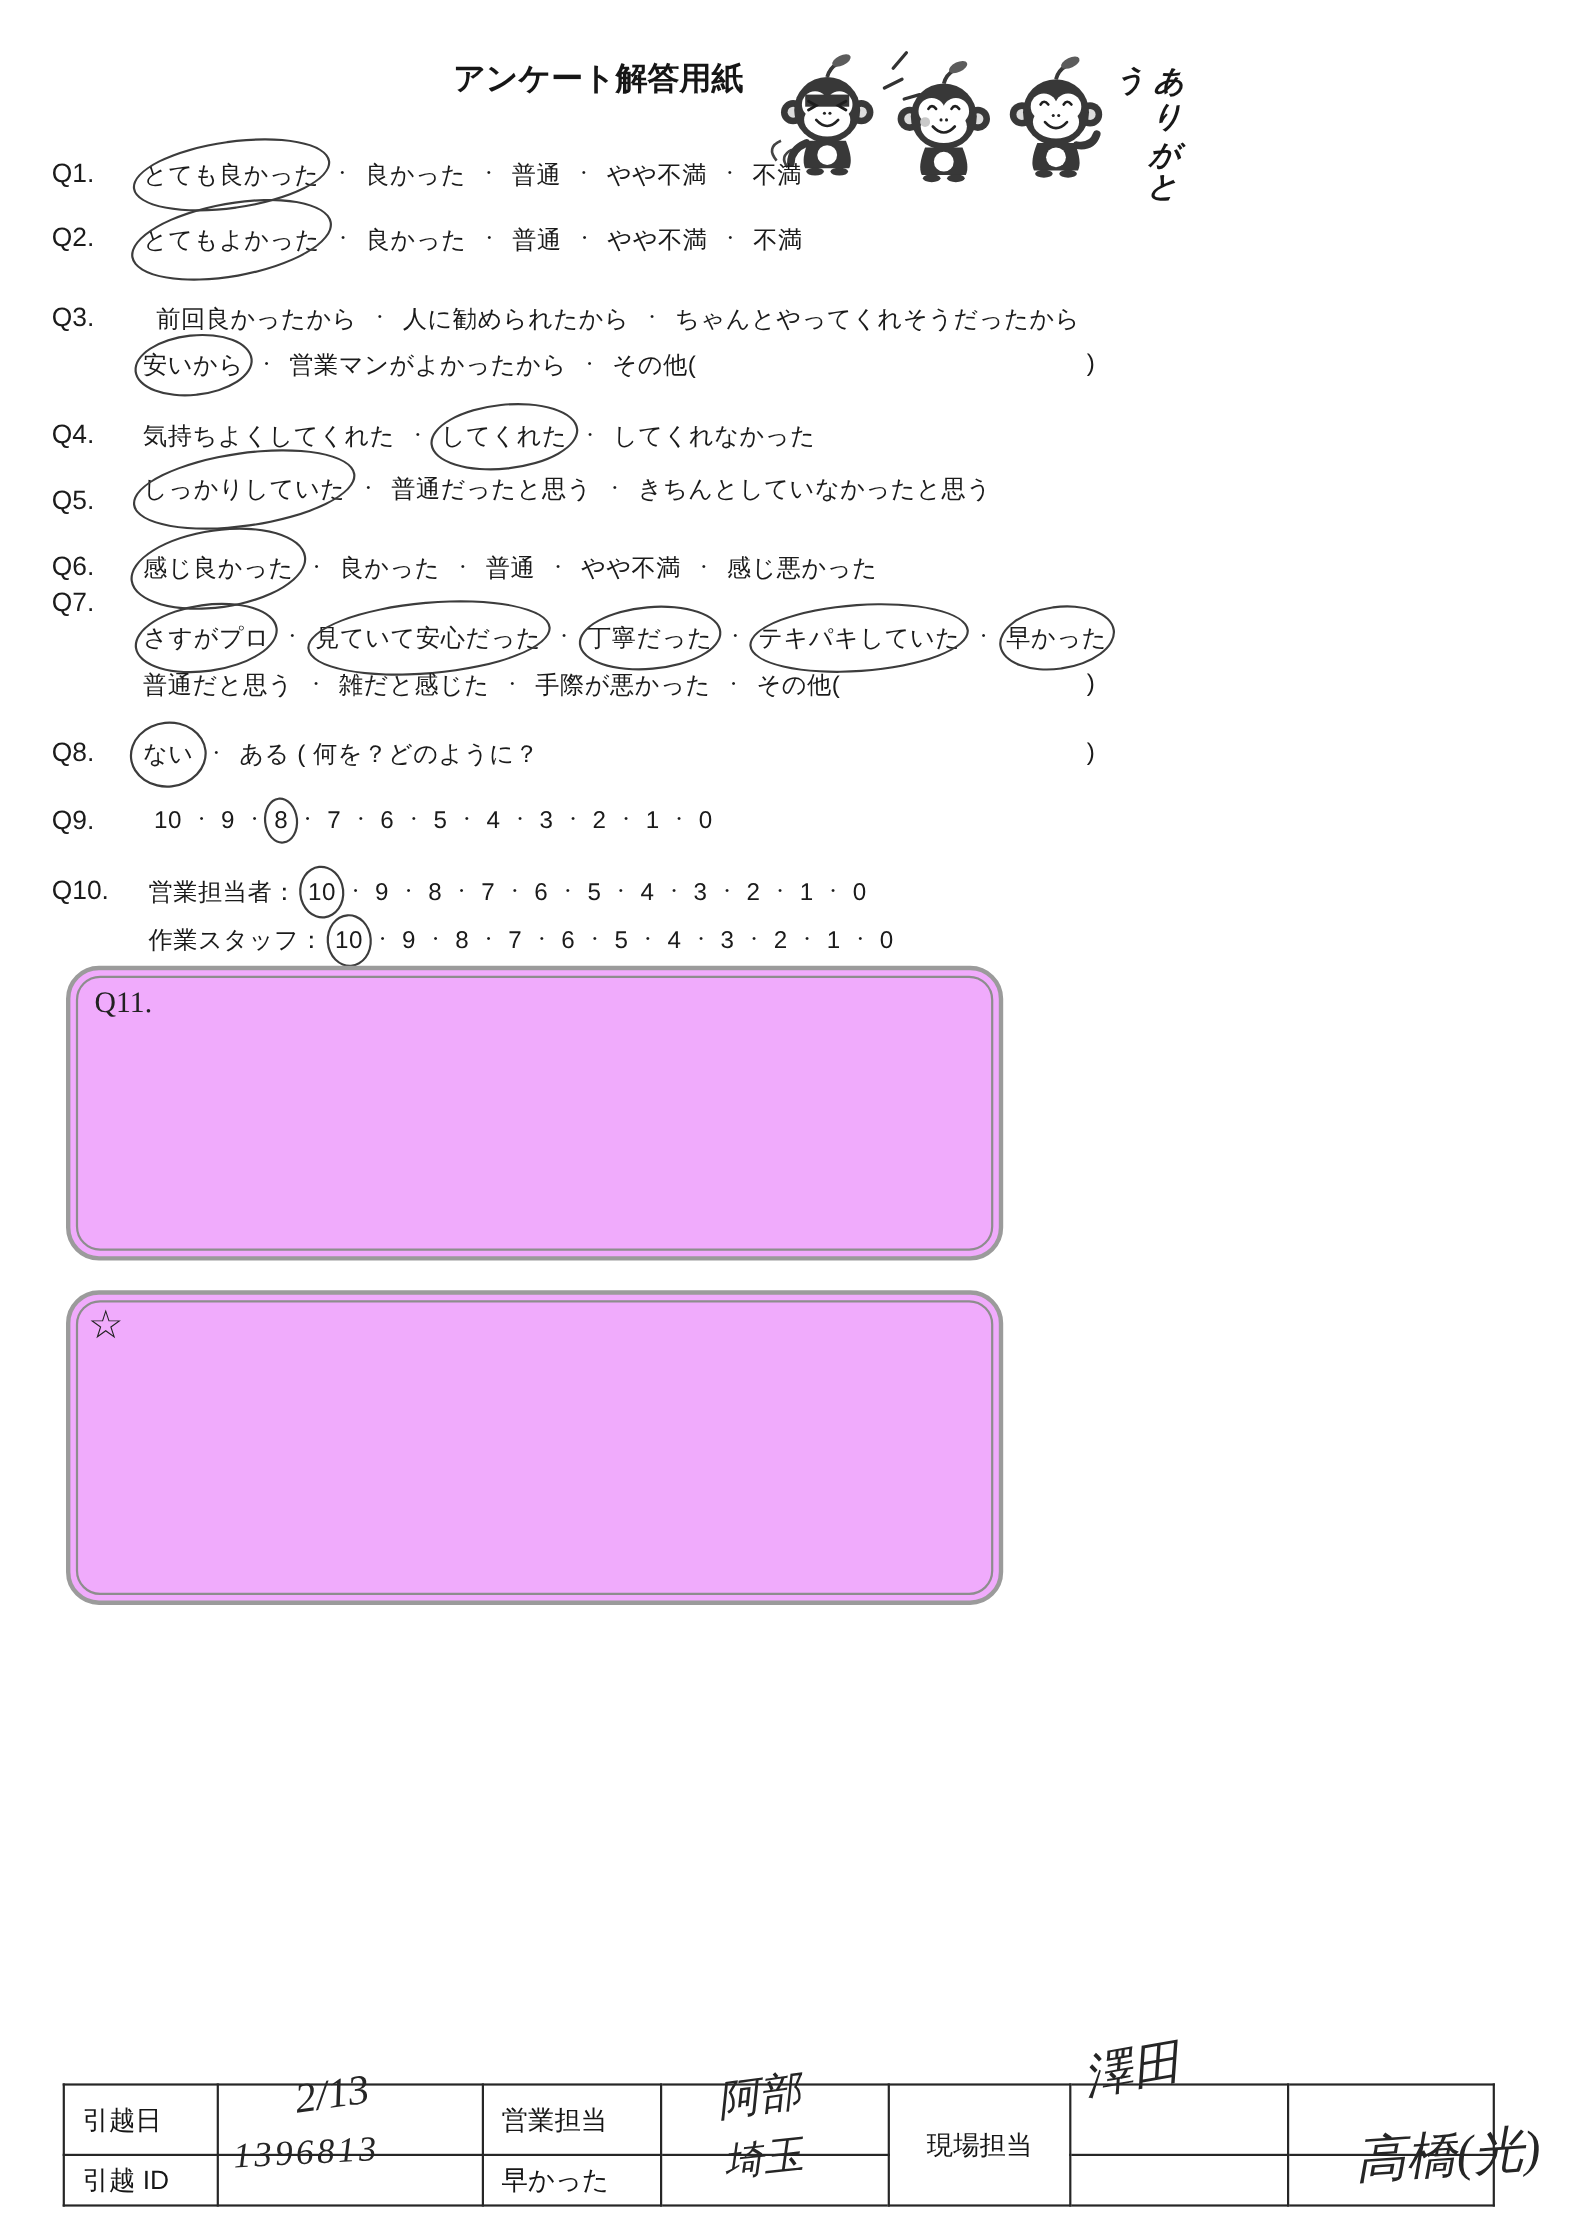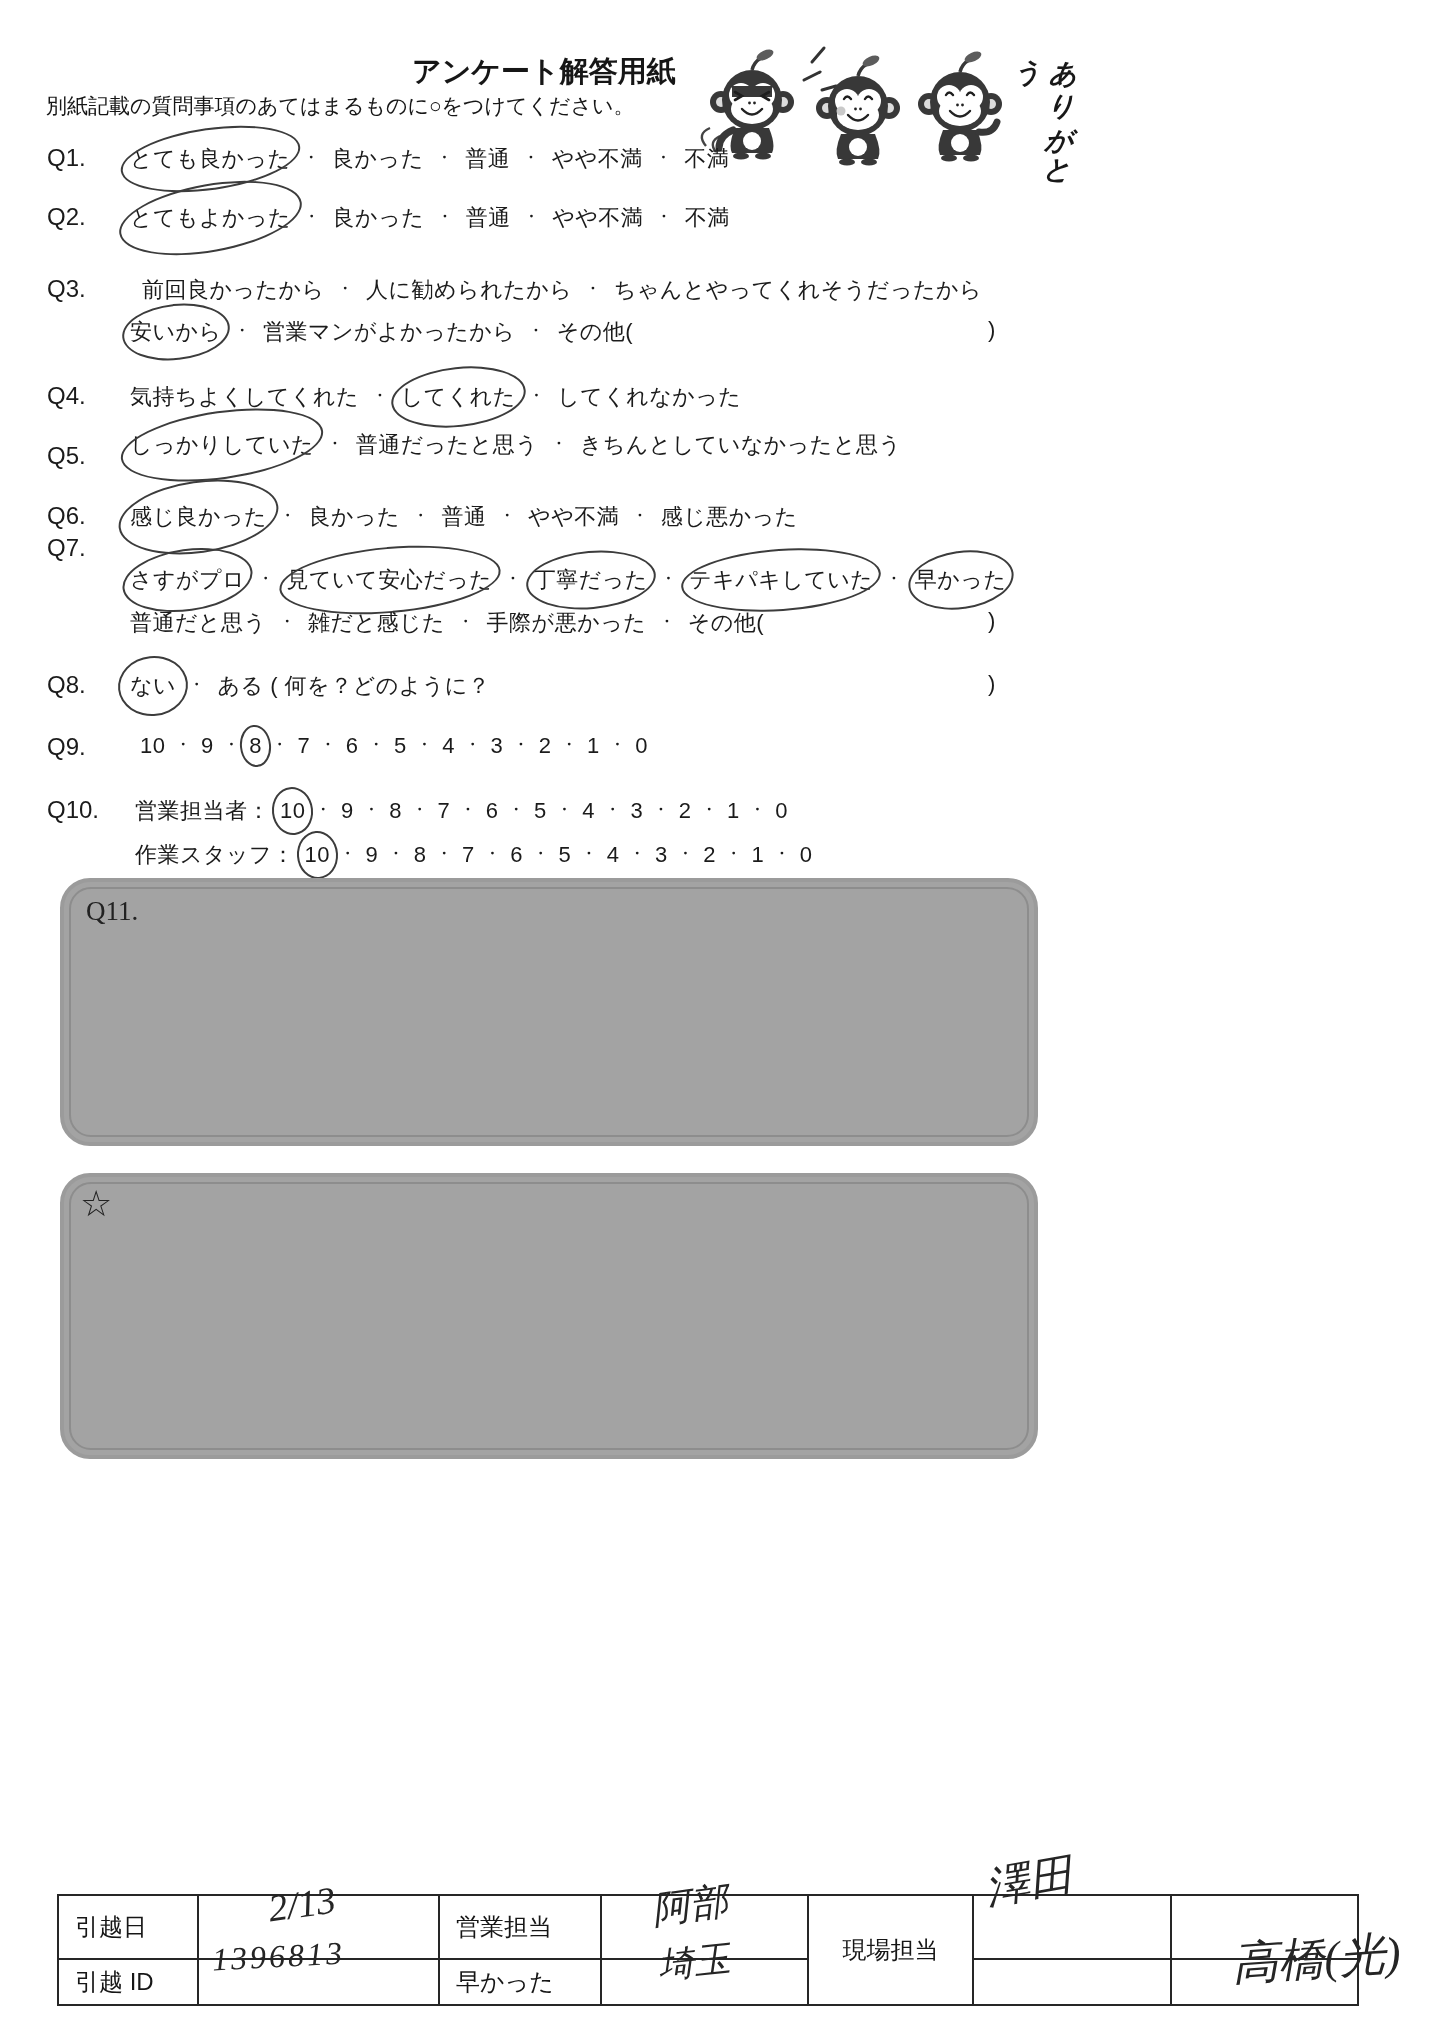--- a/index.html
+++ b/index.html
@@ -32,22 +32,22 @@
   .opt { position:relative; display:inline-block; }
   .sep { display:inline-block; margin:0 12px; font-size:17px; vertical-align:3px; }
   .nums .sep { margin:0 9px; }
   .prefix { margin-right:10px; }
   .circle {
     position:absolute; border:2.5px solid #3c3c3c; border-radius:50%;
     pointer-events:none;
   }
   .close-paren { position:absolute; top:0; font-size:22px; }
   .bigbox {
-    position:absolute; left:60px; width:978px;
-    border:4px solid #9b9b9b; border-radius:30px; padding:5px; background:#a3a3a3;
+    position:absolute; left:60px; width:852px;
+    border:4px solid #9b9b9b; border-radius:30px; padding:5px; background:#f0abfc;
   }
   .bigbox-inner { width:100%; height:100%; border:2px solid #8d8d8d; border-radius:22px; }
   .q11-label {
     position:absolute; left:22px; top:14px; font-size:27px; color:#222;
     font-family:"Liberation Serif","DejaVu Serif",serif;
   }
   .star-label { position:absolute; left:16px; top:6px; font-size:36px; color:#222; }
   .footer-table {
     position:absolute; left:57px; top:1878px; width:1300px; height:112px;
     border-collapse:collapse; table-layout:fixed;margin-top:16px;
@@ -58,21 +58,20 @@
     position:absolute; font-family:"Liberation Serif","DejaVu Serif",serif;
     font-style:italic; color:#252525; white-space:nowrap;
   }
 </style>
 </head>
 <body>
 
 <div id="page">
 
   <div class="sheet-title">アンケート解答用紙</div>
-  <div class="instruction">別紙記載の質問事項のあてはまるものに○をつけてください。</div>
 
   <div class="mascots">
     <svg width="330" height="160" viewBox="0 0 330 160">
       <defs>
         <g id="monkey">
           <circle cx="-31" cy="0" r="11" fill="#383838"></circle>
           <circle cx="31" cy="0" r="11" fill="#383838"></circle>
           <circle cx="-31" cy="0" r="5" fill="#dcdcdc"></circle>
           <circle cx="31" cy="0" r="5" fill="#dcdcdc"></circle>
           <circle cx="0" cy="-2" r="30" fill="#383838"></circle>

